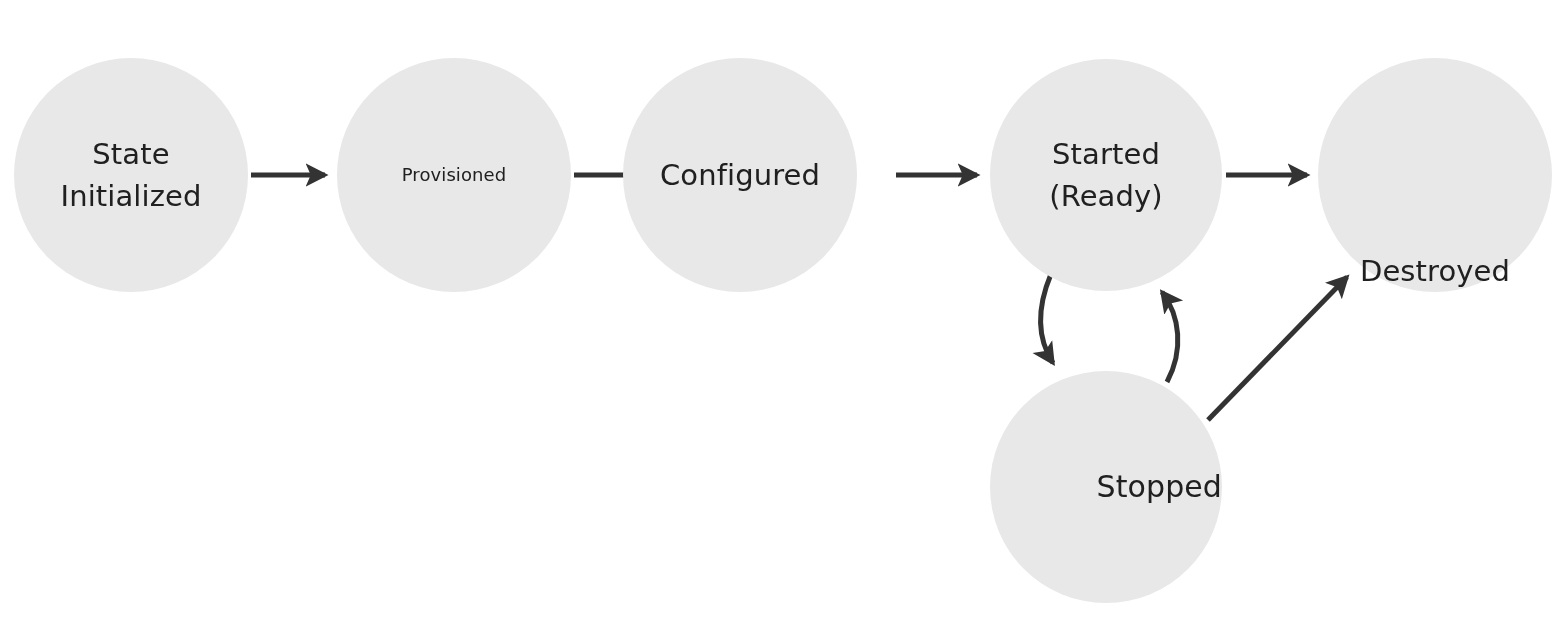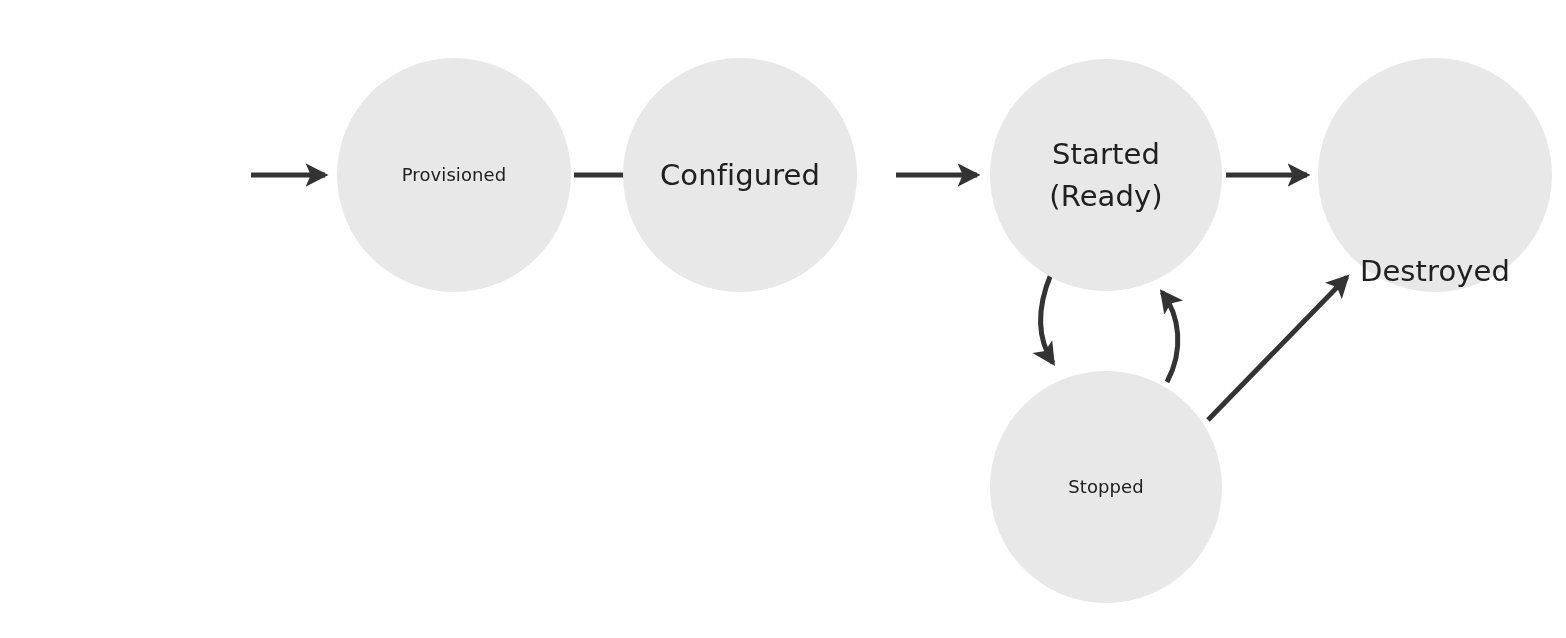--- a/index.html
+++ b/index.html
@@ -35,21 +35,21 @@
     color: #202020;
     line-height: 1.45;
     letter-spacing: 0.1px;
     box-sizing: border-box;
   }
   .node .label {
     white-space: pre-line;
     display: block;
   }
   .fs-lg  { font-size: 29px; }
-  .fs-md  { font-size: 18px; }
+  .fs-md  { font-size: 30px; justify-content: flex-end; }
   .fs-sm  { font-size: 18px; }
 </style>
 </head>
 <body>
 
 <div id="canvas">
 
   <svg id="edge-layer" viewBox="0 0 1566 638">
     <defs>
       <marker id="arrowhead" markerWidth="5.2" markerHeight="5.2" refX="3.9" refY="2.6" orient="auto" markerUnits="strokeWidth">
@@ -65,20 +65,24 @@
 
     <line x1="1226" y1="175" x2="1307" y2="175" stroke="#333333" stroke-width="5" marker-end="url(#arrowhead)"></line>
 
     <path d="M 1051,274 C 1036,310 1038,340 1053,363" fill="none" stroke="#333333" stroke-width="5" marker-end="url(#arrowhead)"></path>
 
     <path d="M 1167,382 C 1184,350 1180,316 1162,292" fill="none" stroke="#333333" stroke-width="5" marker-end="url(#arrowhead)"></path>
 
     <line x1="1208" y1="420" x2="1347" y2="277" stroke="#333333" stroke-width="5" marker-end="url(#arrowhead)"></line>
   </svg>
 
+  <div class="node fs-lg" style="left:14px; top:58px; width:234px; height:234px;">
+    <span class="label">State
+Initialized</span>
+  </div>
 
   <div class="node fs-sm" style="left:337px; top:58px; width:234px; height:234px;">
     <span class="label">Provisioned</span>
   </div>
 
   <div class="node fs-lg" style="left:623px; top:58px; width:234px; height:234px;">
     <span class="label">Configured</span>
   </div>
 
   <div class="node fs-lg" style="left:990px; top:59px; width:232px; height:232px;justify-content:center;">

